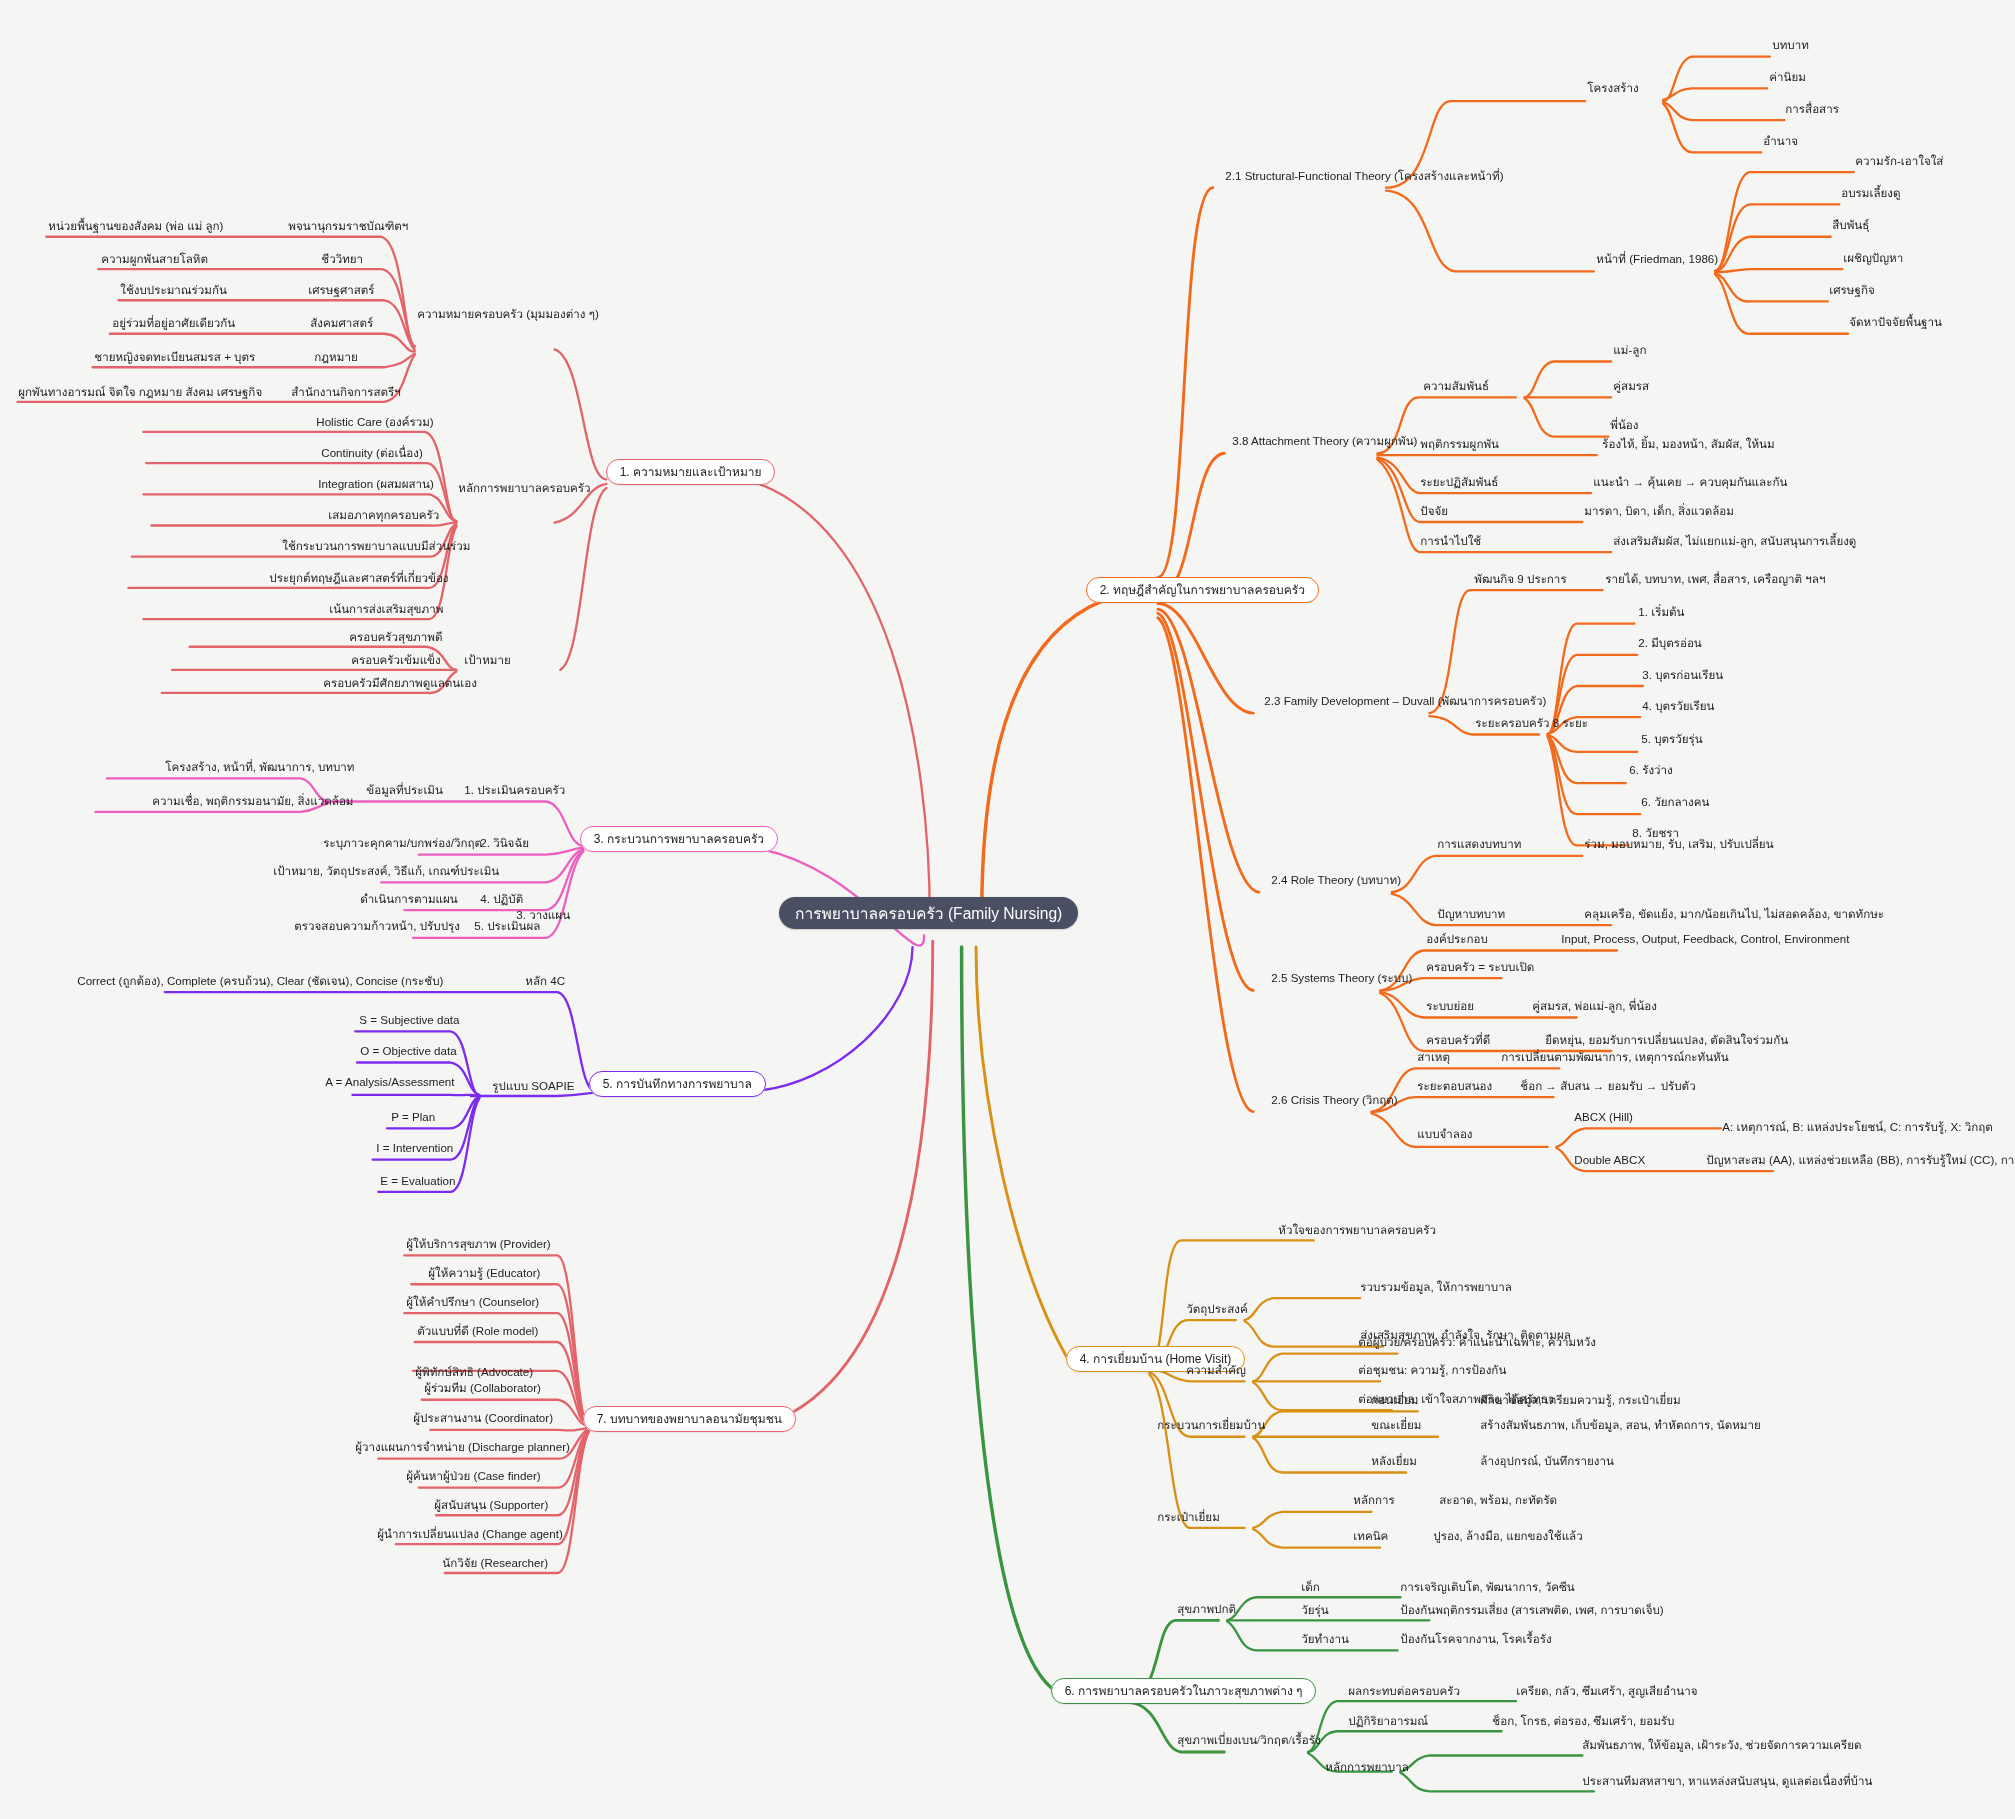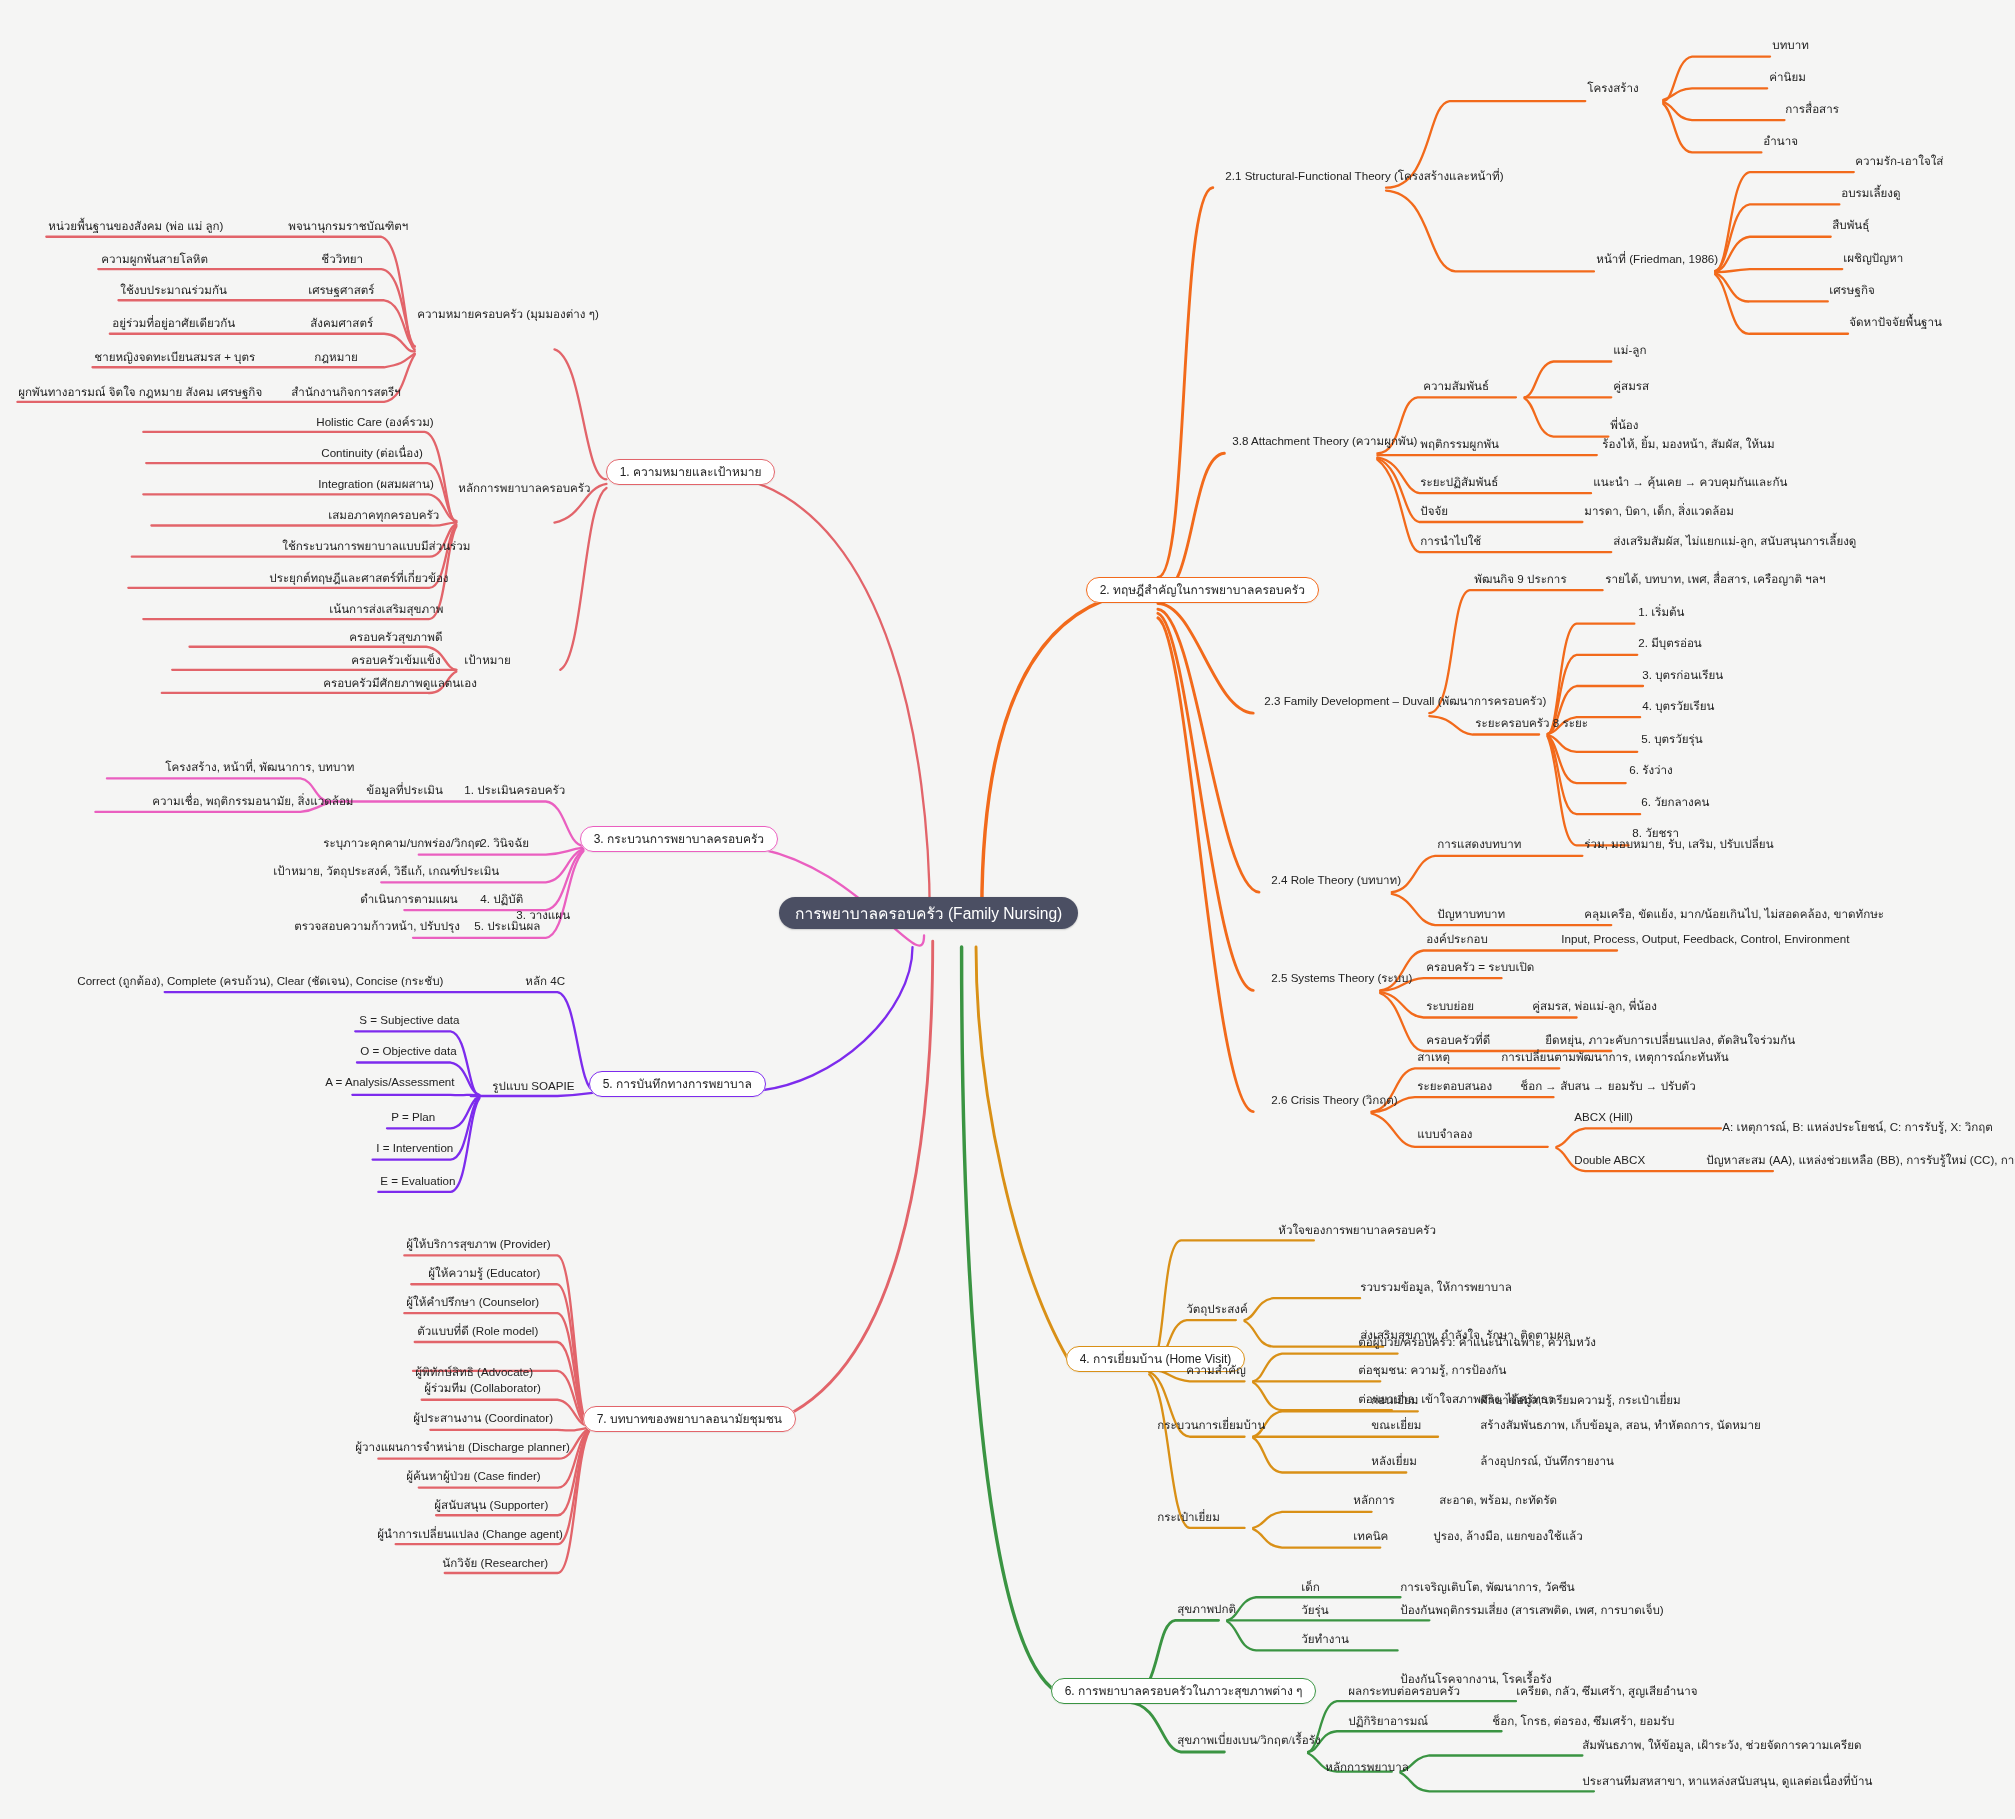--- a/index.html
+++ b/index.html
@@ -285,21 +285,21 @@
 <div class="node" style="left:1435px;top:907px;"><span class="lbl">ปัญหาบทบาท</span></div>
 <div class="node" style="left:1582px;top:907px;"><span class="lbl">คลุมเครือ, ขัดแย้ง, มาก/น้อยเกินไป, ไม่สอดคล้อง, ขาดทักษะ</span></div>
 
 <div class="node" style="left:1269px;top:971px;"><span class="lbl">2.5 Systems Theory (ระบบ)</span></div>
 <div class="node" style="left:1424px;top:932px;"><span class="lbl">องค์ประกอบ</span></div>
 <div class="node" style="left:1559px;top:932px;"><span class="lbl">Input, Process, Output, Feedback, Control, Environment</span></div>
 <div class="node" style="left:1424px;top:960px;"><span class="lbl">ครอบครัว = ระบบเปิด</span></div>
 <div class="node" style="left:1424px;top:999px;"><span class="lbl">ระบบย่อย</span></div>
 <div class="node" style="left:1530px;top:999px;"><span class="lbl">คู่สมรส, พ่อแม่-ลูก, พี่น้อง</span></div>
 <div class="node" style="left:1424px;top:1033px;"><span class="lbl">ครอบครัวที่ดี</span></div>
-<div class="node" style="left:1543px;top:1033px;"><span class="lbl">ยืดหยุ่น, ภาวะคับการเปลี่ยนแปลง, ตัดสินใจร่วมกัน</span></div>
+<div class="node" style="left:1543px;top:1033px;"><span class="lbl">ยืดหยุ่น, ยอมรับการเปลี่ยนแปลง, ตัดสินใจร่วมกัน</span></div>
 
 <div class="node" style="left:1269px;top:1093px;"><span class="lbl">2.6 Crisis Theory (วิกฤต)</span></div>
 <div class="node" style="left:1415px;top:1050px;"><span class="lbl">สาเหตุ</span></div>
 <div class="node" style="left:1499px;top:1050px;"><span class="lbl">การเปลี่ยนตามพัฒนาการ, เหตุการณ์กะทันหัน</span></div>
 <div class="node" style="left:1415px;top:1079px;"><span class="lbl">ระยะตอบสนอง</span></div>
 <div class="node" style="left:1518px;top:1079px;"><span class="lbl">ช็อก → สับสน → ยอมรับ → ปรับตัว</span></div>
 <div class="node" style="left:1415px;top:1127px;"><span class="lbl">แบบจำลอง</span></div>
 <div class="node" style="left:1572px;top:1110px;"><span class="lbl">ABCX (Hill)</span></div>
 <div class="node" style="left:1720px;top:1110px;margin-top:10px;"><span class="lbl">A: เหตุการณ์, B: แหล่งประโยชน์, C: การรับรู้, X: วิกฤต</span></div>
 <div class="node" style="left:1572px;top:1153px;"><span class="lbl">Double ABCX</span></div>
@@ -360,21 +360,21 @@
 
 <div class="node" style="left:1051px;top:1681px;">
   <span class="mainnode c-green">6. การพยาบาลครอบครัวในภาวะสุขภาพต่าง ๆ</span>
 </div>
 <div class="node" style="left:1175px;top:1602px;"><span class="lbl">สุขภาพปกติ</span></div>
 <div class="node" style="left:1299px;top:1580px;"><span class="lbl">เด็ก</span></div>
 <div class="node" style="left:1398px;top:1580px;"><span class="lbl">การเจริญเติบโต, พัฒนาการ, วัคซีน</span></div>
 <div class="node" style="left:1299px;top:1603px;"><span class="lbl">วัยรุ่น</span></div>
 <div class="node" style="left:1398px;top:1603px;"><span class="lbl">ป้องกันพฤติกรรมเสี่ยง (สารเสพติด, เพศ, การบาดเจ็บ)</span></div>
 <div class="node" style="left:1299px;top:1632px;"><span class="lbl">วัยทำงาน</span></div>
-<div class="node" style="left:1398px;top:1632px;margin-top:40px;"><span class="lbl">ป้องกันโรคจากงาน, โรคเรื้อรัง</span></div>
+<div class="node" style="left:1398px;top:1632px;"><span class="lbl">ป้องกันโรคจากงาน, โรคเรื้อรัง</span></div>
 <div class="node" style="left:1175px;top:1734px;font-family:Liberation Serif, serif;"><span class="lbl">สุขภาพเบี่ยงเบน/วิกฤต/เรื้อรัง</span></div>
 <div class="node" style="left:1346px;top:1684px;"><span class="lbl">ผลกระทบต่อครอบครัว</span></div>
 <div class="node" style="left:1514px;top:1684px;"><span class="lbl">เครียด, กลัว, ซึมเศร้า, สูญเสียอำนาจ</span></div>
 <div class="node" style="left:1346px;top:1714px;"><span class="lbl">ปฏิกิริยาอารมณ์</span></div>
 <div class="node" style="left:1490px;top:1714px;"><span class="lbl">ช็อก, โกรธ, ต่อรอง, ซึมเศร้า, ยอมรับ</span></div>
 <div class="node" style="left:1323px;top:1760px;"><span class="lbl">หลักการพยาบาล</span></div>
 <div class="node" style="left:1580px;top:1738px;"><span class="lbl">สัมพันธภาพ, ให้ข้อมูล, เฝ้าระวัง, ช่วยจัดการความเครียด</span></div>
 <div class="node" style="left:1580px;top:1774px;"><span class="lbl">ประสานทีมสหสาขา, หาแหล่งสนับสนุน, ดูแลต่อเนื่องที่บ้าน</span></div>
 
 <div class="node" style="left:583px;top:1409px;">

